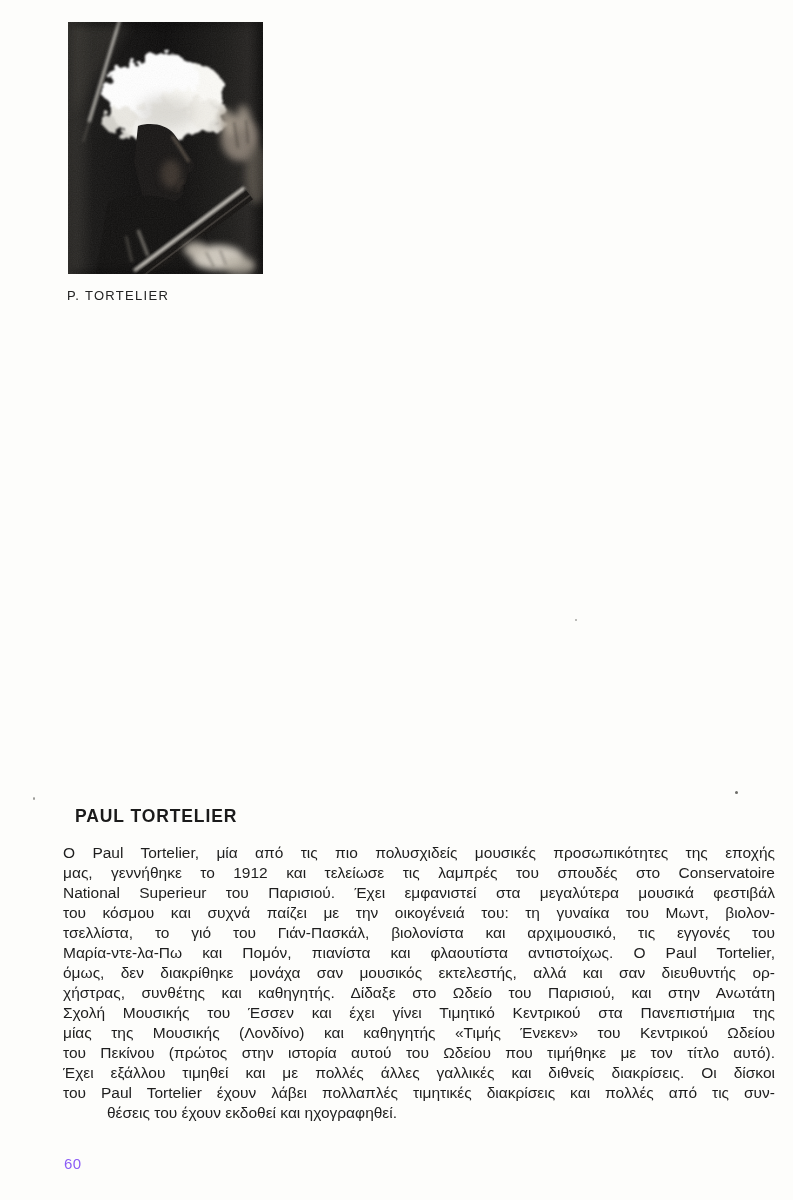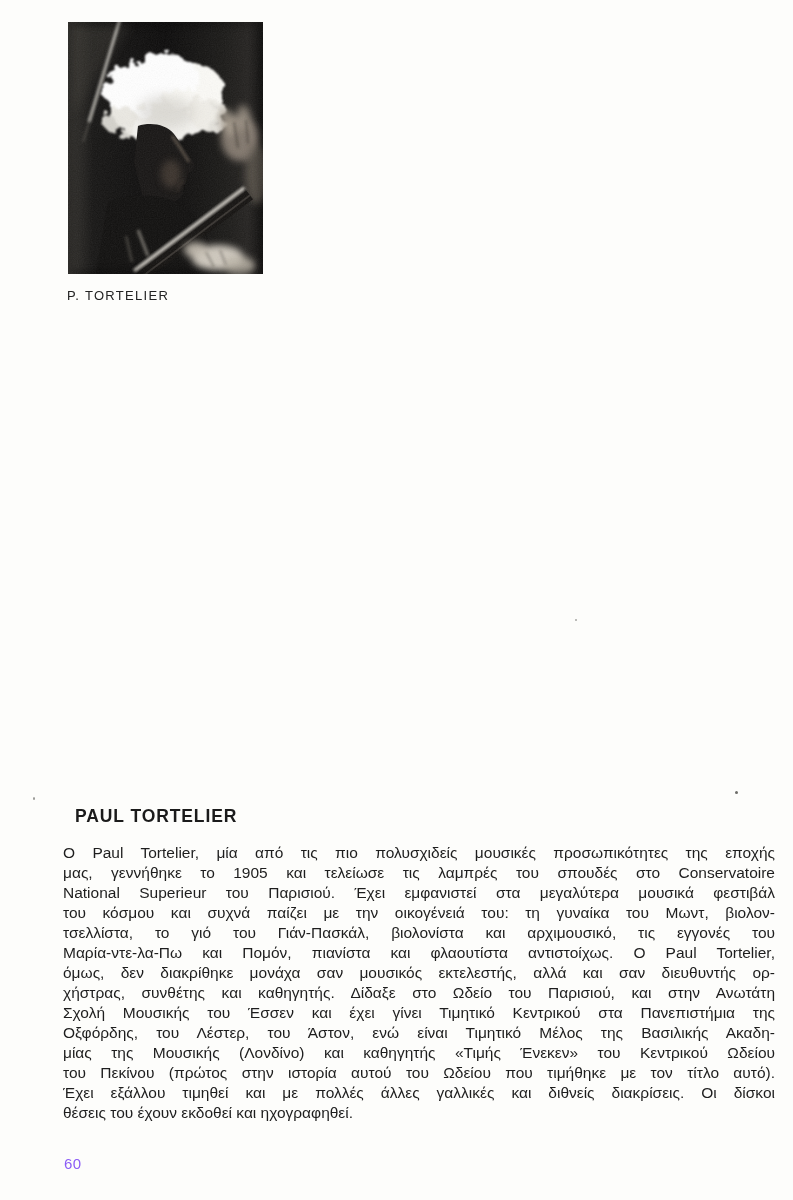--- a/index.html
+++ b/index.html
@@ -63,20 +63,21 @@
   .bio .line {
     line-height: 20px;
     height: 20px;
     text-align: justify;
     text-align-last: justify;
     white-space: nowrap;
     overflow: hidden;
   }
   .bio .line.last {
     text-align-last: left;
+    margin-left: 44px;
   }
   .pageno {
     position: absolute;
     left: 64px;
     top: 1155px;
     font-size: 15px;
     letter-spacing: 0.5px;
     color: #8b5cf6;
   }
   .speck {
@@ -174,32 +175,32 @@
       <rect x="1" y="1" width="193" height="250" fill="none" stroke="#000000" stroke-width="5" opacity="0.35" filter="url(#b4)"></rect>
     </svg>
   </figure>
 
   <div class="caption">P. TORTELIER</div>
 
   <h1 class="heading">PAUL TORTELIER</h1>
 
   <div class="bio">
       <div class="line">Ο Paul Tortelier, μία από τις πιο πολυσχιδείς μουσικές προσωπικότητες της εποχής</div>
-      <div class="line">μας, γεννήθηκε το 1905 και τελείωσε τις λαμπρές του σπουδές στο Conservatoire</div>
+      <div class="line">μας, γεννήθηκε το 1912 και τελείωσε τις λαμπρές του σπουδές στο Conservatoire</div>
       <div class="line">National Superieur του Παρισιού. Έχει εμφανιστεί στα μεγαλύτερα μουσικά φεστιβάλ</div>
       <div class="line">του κόσμου και συχνά παίζει με την οικογένειά του: τη γυναίκα του Μωντ, βιολον-</div>
       <div class="line">τσελλίστα, το γιό του Γιάν-Πασκάλ, βιολονίστα και αρχιμουσικό, τις εγγονές του</div>
       <div class="line">Μαρία-ντε-λα-Πω και Πομόν, πιανίστα και φλαουτίστα αντιστοίχως. Ο Paul Tortelier,</div>
       <div class="line">όμως, δεν διακρίθηκε μονάχα σαν μουσικός εκτελεστής, αλλά και σαν διευθυντής ορ-</div>
       <div class="line">χήστρας, συνθέτης και καθηγητής. Δίδαξε στο Ωδείο του Παρισιού, και στην Ανωτάτη</div>
       <div class="line">Σχολή Μουσικής του Έσσεν και έχει γίνει Τιμητικό Κεντρικού στα Πανεπιστήμια της</div>
-      <div class="line">Οξφόρδης, του Λέστερ, του Άστον, ενώ είναι Τιμητικό Μέλος της Βασιλικής Ακαδη-</div>
       <div class="line">μίας της Μουσικής (Λονδίνο) και καθηγητής «Τιμής Ένεκεν» του Κεντρικού Ωδείου</div>
       <div class="line">του Πεκίνου (πρώτος στην ιστορία αυτού του Ωδείου που τιμήθηκε με τον τίτλο αυτό).</div>
       <div class="line">Έχει εξάλλου τιμηθεί και με πολλές άλλες γαλλικές και διθνείς διακρίσεις. Οι δίσκοι</div>
+      <div class="line">του Paul Tortelier έχουν λάβει πολλαπλές τιμητικές διακρίσεις και πολλές από τις συν-</div>
       <div class="line last">θέσεις του έχουν εκδοθεί και ηχογραφηθεί.</div>
     </div>
 
   <div class="pageno">60</div>
 
   <span class="speck s1"></span>
   <span class="speck s2"></span>
   <span class="speck s3"></span>
 </div>
 

